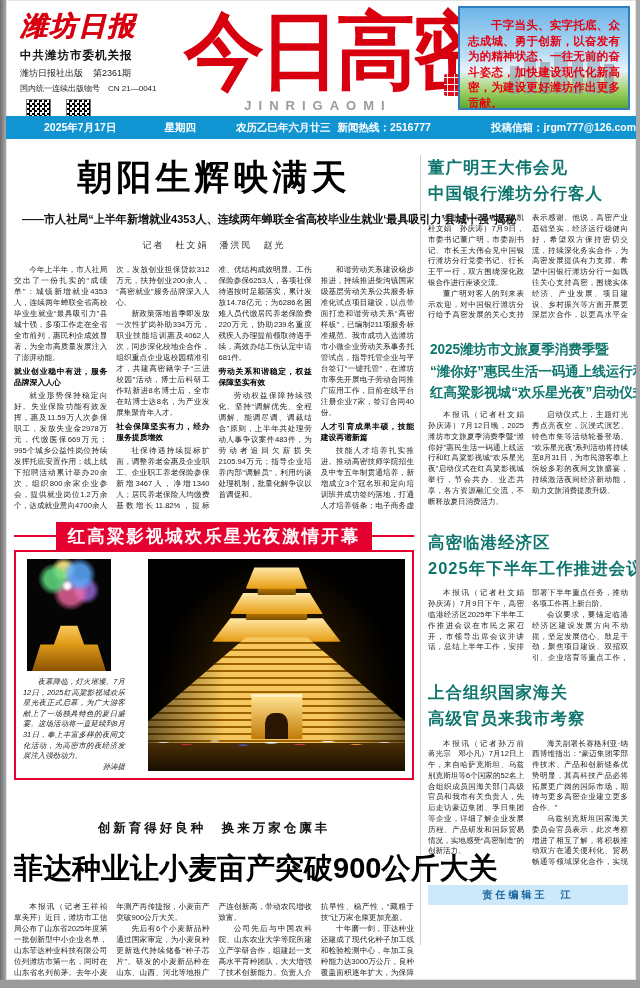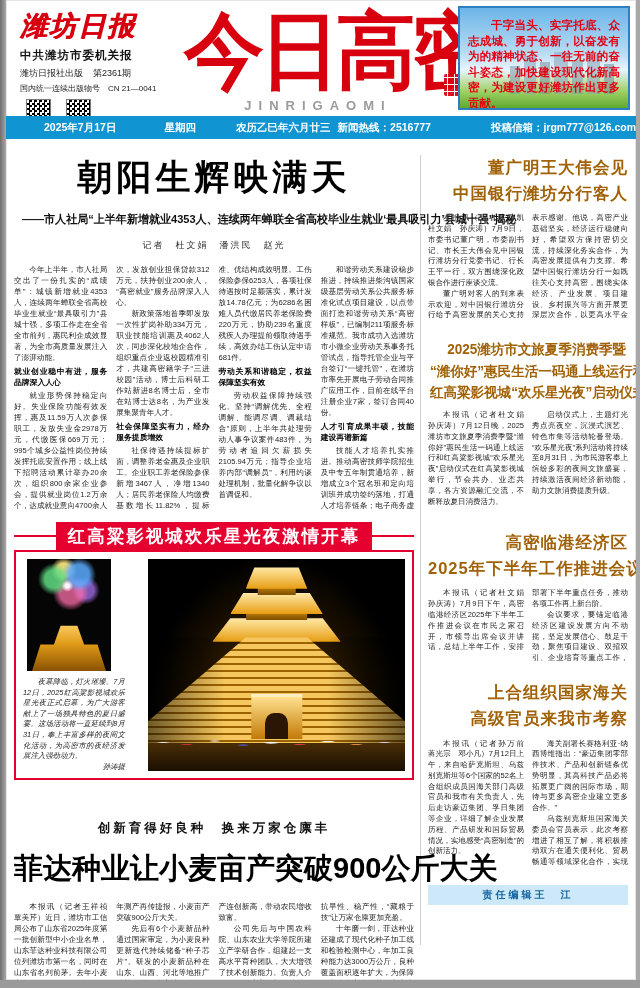--- a/index.html
+++ b/index.html
@@ -210,21 +210,21 @@
   }
   .wheat-body{
     margin-top:12px;height:108px;overflow:hidden;
     column-count:4;column-gap:9px;
     font-size:7.6px;line-height:11px;color:#1c1c1c;text-align:justify;
   }
   .wheat-body p{margin:0;text-indent:2em;}
   
   .r-art{margin-top:0;}
   .r-title{
-    text-align:right;font-weight:900;color:#a16207;line-height:1.55;
+    text-align:left;font-weight:900;color:#0f766e;line-height:1.55;
   }
   .r-title .t-line{display:block;white-space:nowrap;}
   .rt-lg .t-line{font-size:16.5px;letter-spacing:1px;}
   .rt-md .t-line{font-size:13.8px;letter-spacing:0;transform:scaleX(.98);}
   .cols2{
     margin-top:7px;overflow:hidden;
     column-count:2;column-gap:8px;
     font-size:7.5px;line-height:10.8px;color:#1c1c1c;text-align:justify;
   }
   .h-a{margin-top:16px;}

